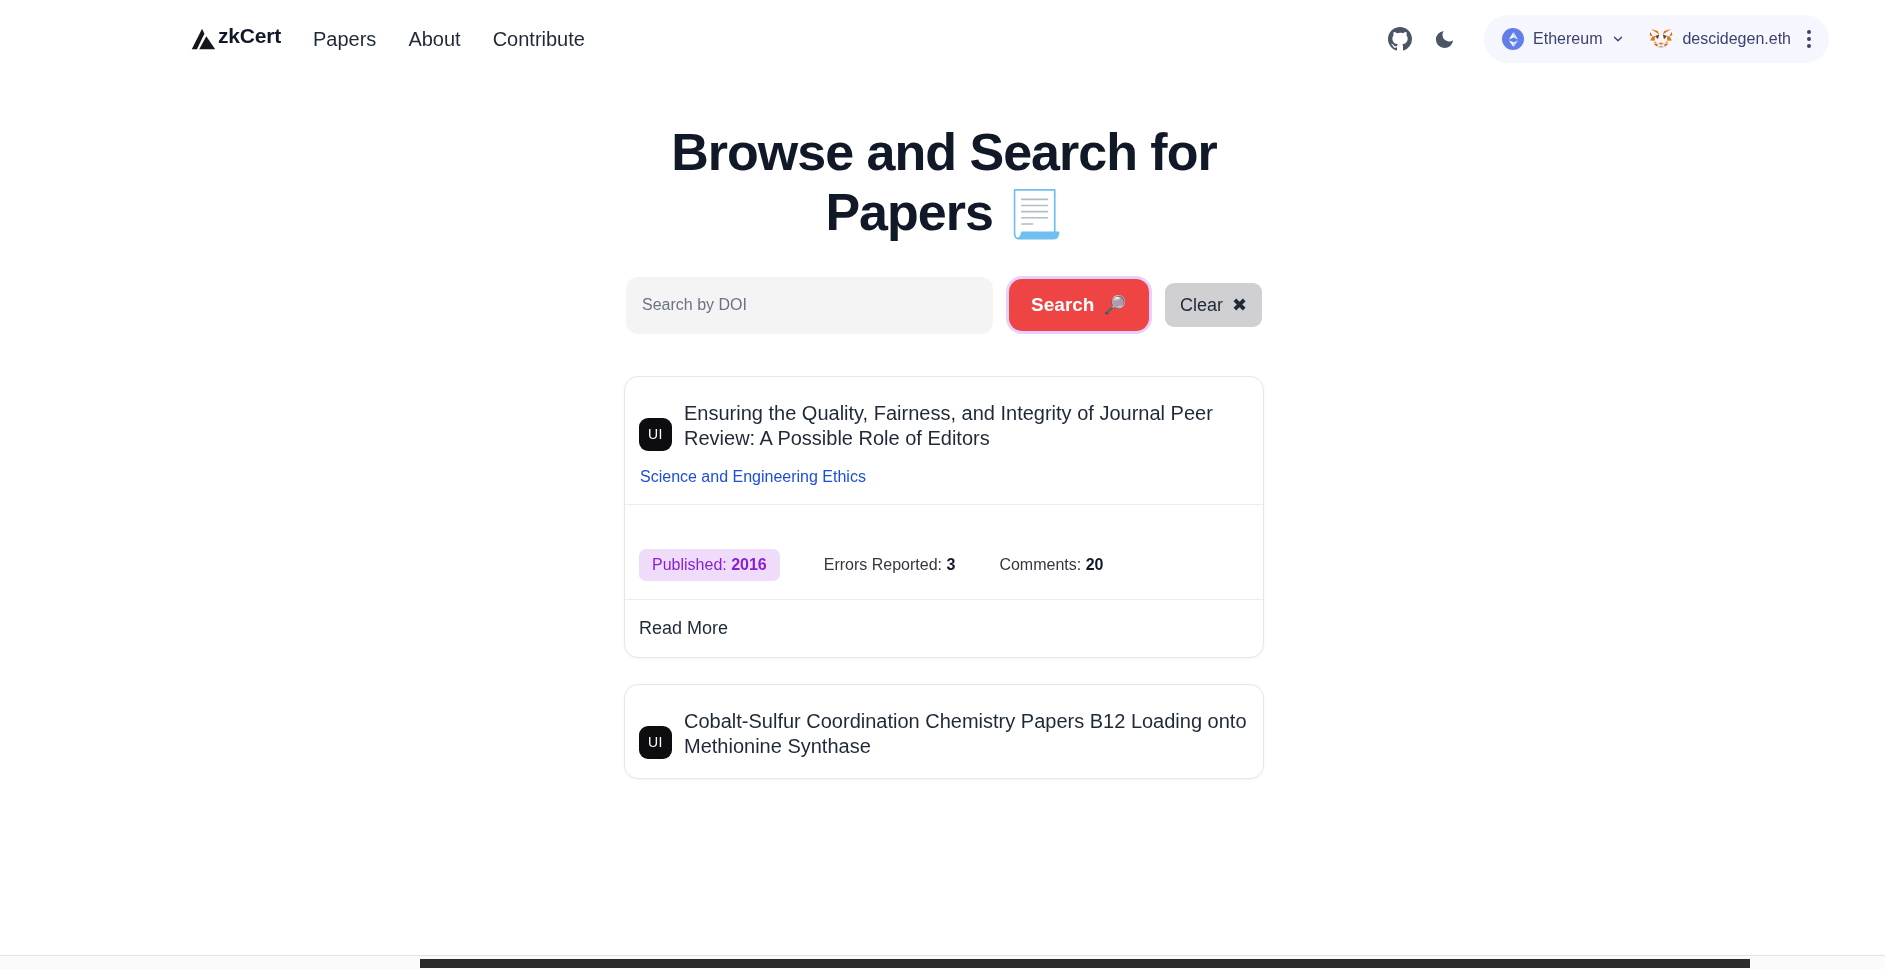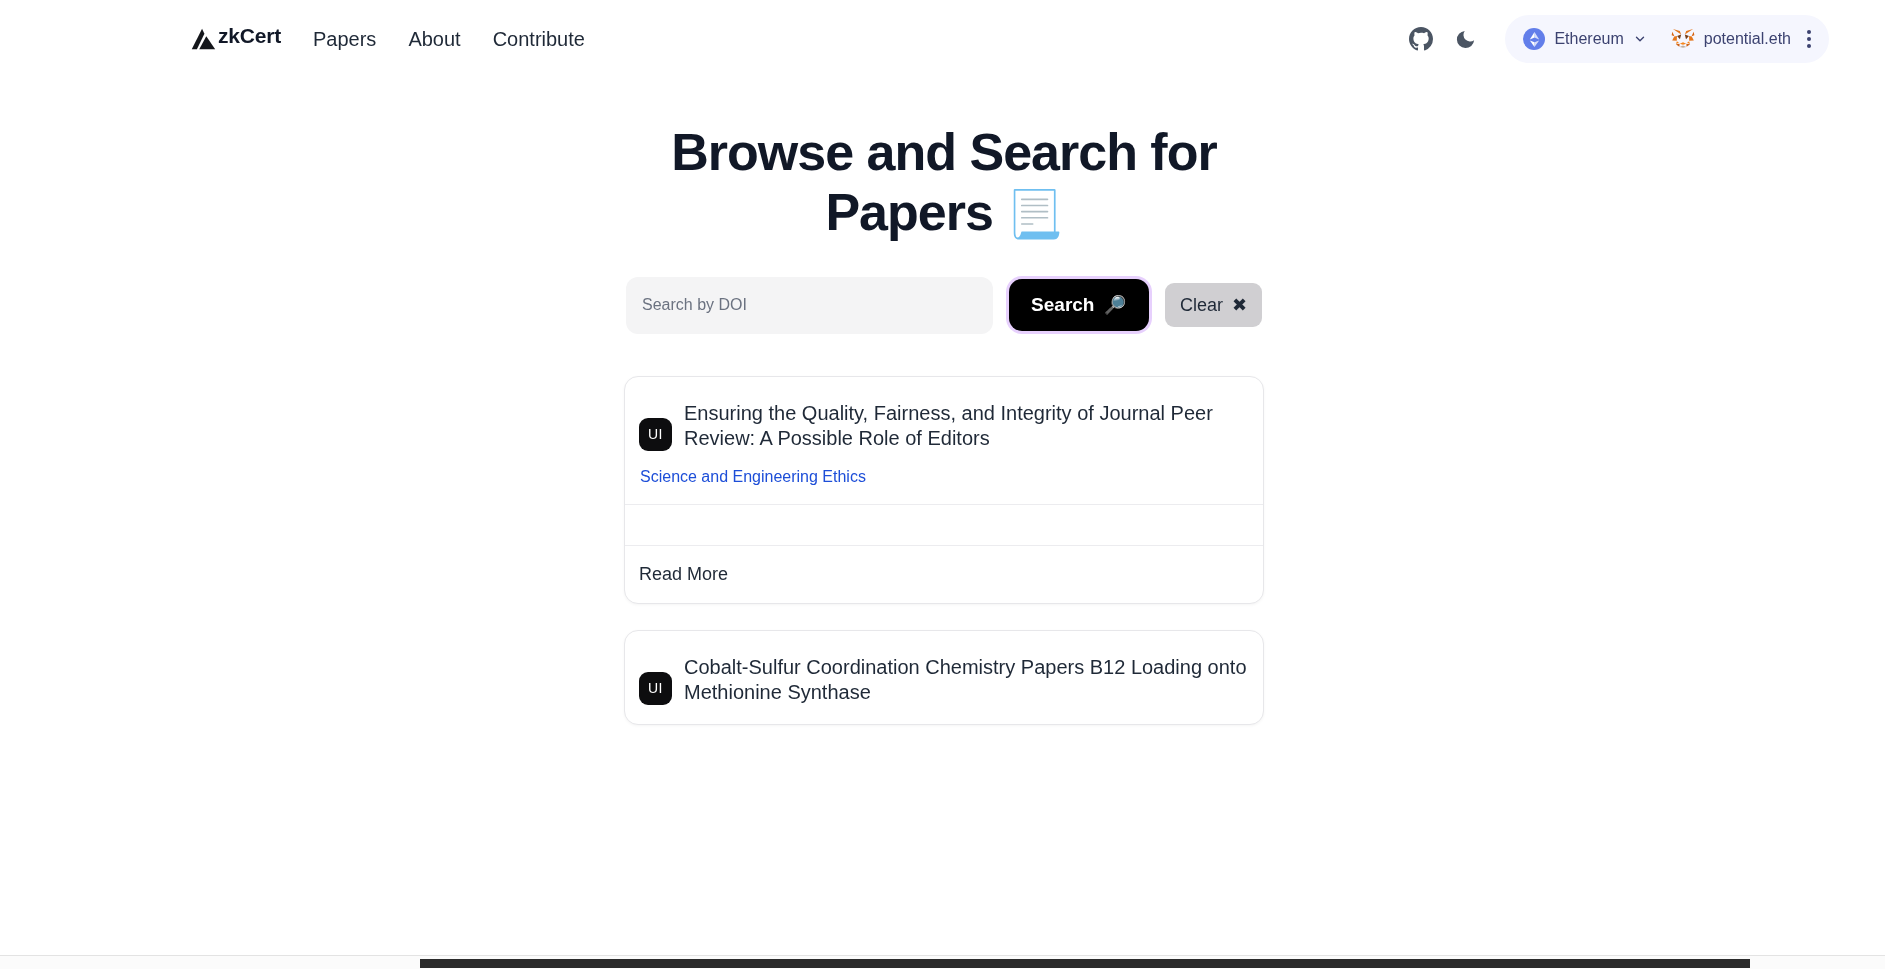--- a/index.html
+++ b/index.html
@@ -194,21 +194,21 @@
     font-size: 16px;
     color: #111827;
     font-family: "Liberation Sans", sans-serif;
   }
   .search-input::placeholder { color: #6b7280; }
 
   .btn-search {
     height: 52px;
     border: none;
     border-radius: 13px;
-    background: #000000;
+    background: #ef4444;
     color: #ffffff;
     font-size: 19px;
     font-weight: 600;
     padding: 0 22px;
     display: flex;
     align-items: center;
     gap: 10px;
     cursor: pointer;
     box-shadow: 0 0 0 3px rgba(168,85,247,0.28);
     font-family: "Liberation Sans", sans-serif;
@@ -412,21 +412,21 @@
             <path d="M6.3 14.4 L8.6 16.1 L5.4 17.5 Z" fill="#f6851b"></path>
             <path d="M19.7 14.4 L17.4 16.1 L20.6 17.5 Z" fill="#f6851b"></path>
             <path d="M5.2 17.8 L9.3 17.3 L9.1 20.4 Z" fill="#cd6116"></path>
             <path d="M20.8 17.8 L16.7 17.3 L16.9 20.4 Z" fill="#cd6116"></path>
             <path d="M9.4 20.6 L13 21.6 L16.6 20.6 L13 19.2 Z" fill="#c0ad9e"></path>
             <path d="M9.6 17.2 L13 18.3 L16.4 17.2 L13 15.6 Z" fill="#f6851b"></path>
             <path d="M6.5 8.6 L11 7 L9.7 12.2 Z" fill="#763d16"></path>
             <path d="M19.5 8.6 L15 7 L16.3 12.2 Z" fill="#763d16"></path>
           </svg>
         </span>
-        <span class="account-name">potential.eth</span>
+        <span class="account-name">descidegen.eth</span>
       </div>
 
       <div class="kebab">
         <span></span>
         <span></span>
         <span></span>
       </div>
 
     </div>
   </div>
@@ -454,20 +454,25 @@
 
     <div class="card">
       <div class="card-head">
         <div class="card-title-row">
           <div class="avatar">UI</div>
           <div class="card-title">Ensuring the Quality, Fairness, and Integrity of Journal Peer Review: A Possible Role of Editors</div>
         </div>
         <div class="card-journal">Science and Engineering Ethics</div>
       </div>
       <div class="card-body">
+        <div class="meta-row">
+          <span class="badge-published"><span>Published: </span><b>2016</b></span>
+          <span class="meta-item"><span>Errors Reported: </span><b>3</b></span>
+          <span class="meta-item"><span>Comments: </span><b>20</b></span>
+        </div>
       </div>
       <div class="card-foot">
         <span class="read-more">Read More</span>
       </div>
     </div>
 
     <div class="card">
       <div class="card-head">
         <div class="card-title-row">
           <div class="avatar">UI</div>

